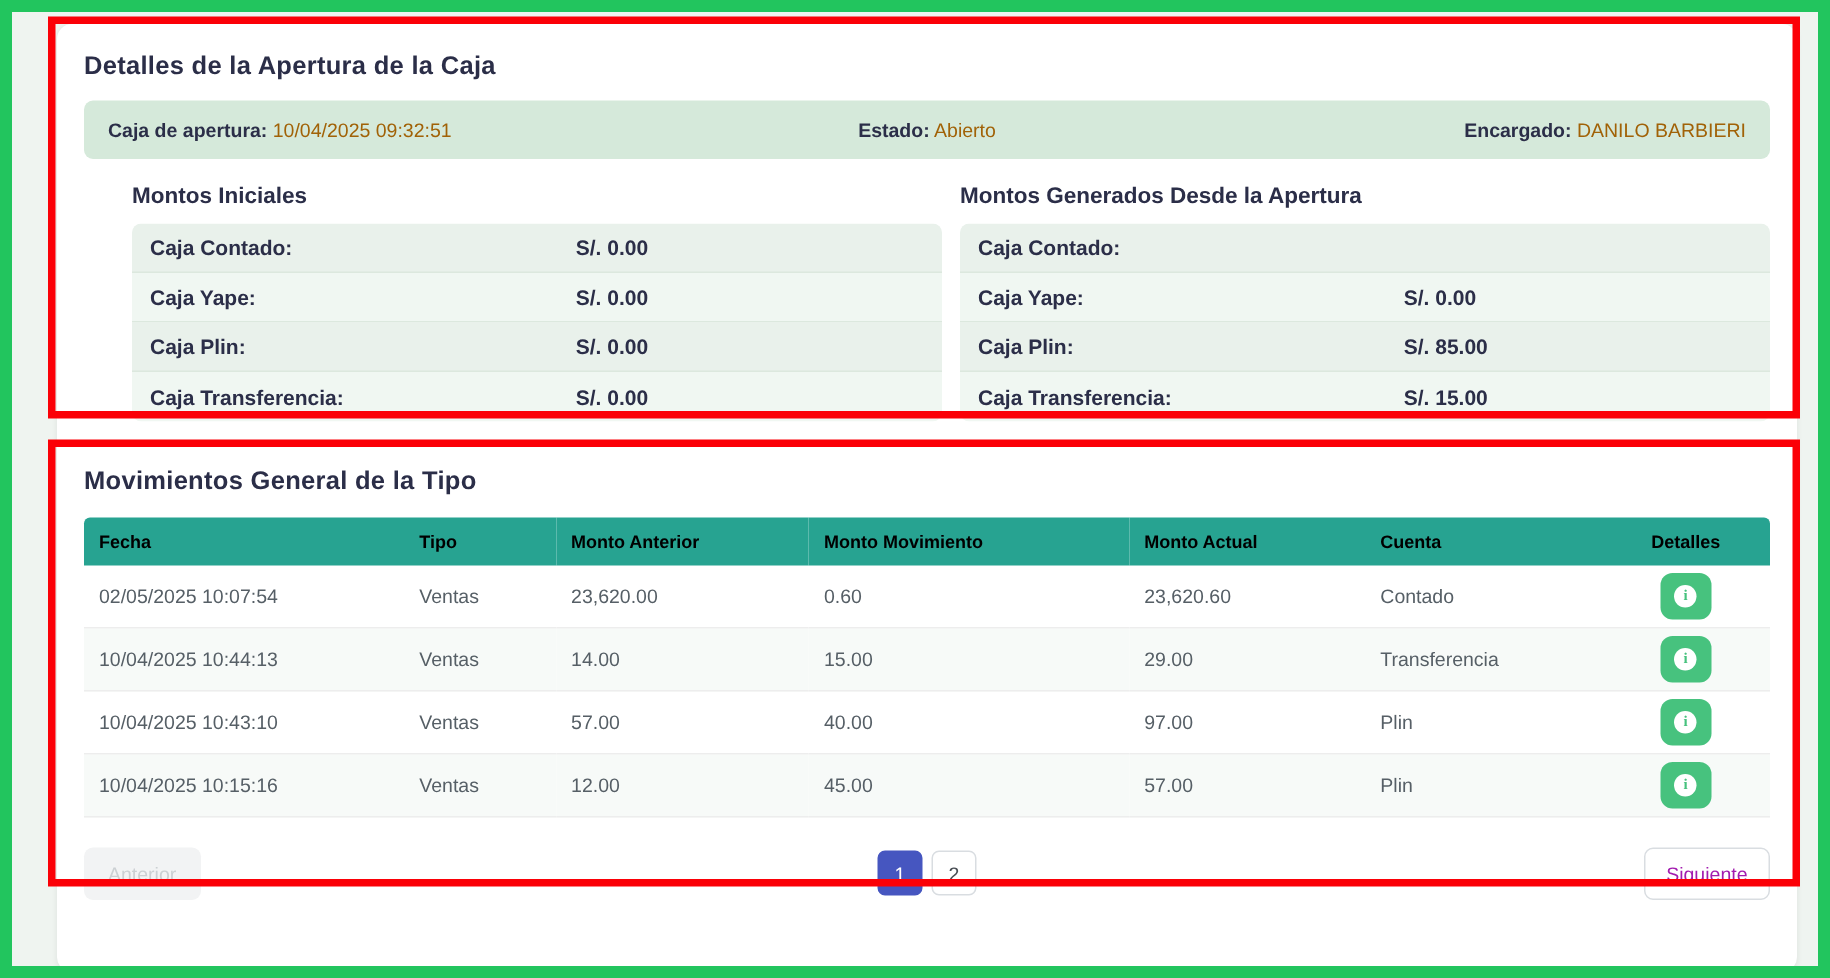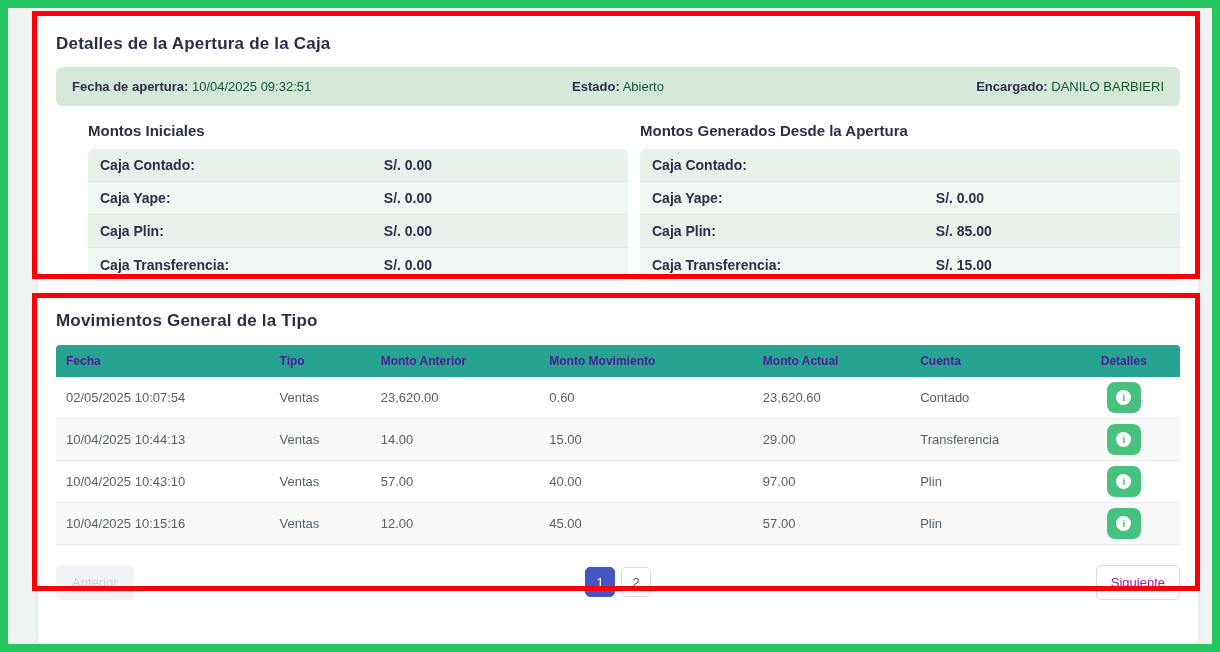--- a/index.html
+++ b/index.html
@@ -30,41 +30,41 @@
   
   .banner {
     margin-top:13px; background:#d5e9da; border-radius:6px;
     padding:12px 16px; display:flex; align-items:center;
     font-size:13px;
   }
   .banner .cell { flex:1; white-space:nowrap; }
   .banner .cell.center { text-align:center; }
   .banner .cell.right { text-align:right; }
   .banner .lbl { font-weight:bold; color:#2b2e48; }
-  .banner .val { color:#14532d; }
+  .banner .val { color:#a16207; }
 
   
   .cols { display:flex; gap:12px; margin-top:16px;padding-left:32px; }
   .col { flex:1; min-width:0; }
   .col-title { color:#2b2e48; font-size:15px; font-weight:bold; margin-bottom:10px; }
   .montos-list { border-radius:6px; overflow:hidden; }
   .monto-row {
     display:flex; align-items:center; padding:8px 12px;
     border-bottom:1px solid #dce8de; background:#f0f7f2; min-height:33px;
   }
   .monto-row:nth-child(odd) { background:#e9f1eb; }
   .monto-row:last-child { border-bottom:none; }
   .monto-label { width:55%; font-weight:bold; color:#2b2e48; font-size:14px; }
   .monto-value { width:45%; font-weight:bold; color:#2b2e48; font-size:14px; text-align:left; }
 
   
   .mov-title { margin-top:30px; }
   table { width:100%; border-collapse:collapse; margin-top:14px; }
   thead th {
-    background:#27a391; color:#4c1d95; font-size:12px; font-weight:bold;
+    background:#27a391; color:#000000; font-size:12px; font-weight:bold;
     text-align:left; padding:9px 10px; white-space:nowrap;
   }
   thead th:first-child { border-radius:4px 0 0 0; }
   thead th:last-child  { border-radius:0 4px 0 0; text-align:center; }
   tbody td {
     font-size:13px; color:#565f66; padding:12px 10px; white-space:nowrap;
     border-bottom:1px solid #ededed;
   }
   tbody tr:nth-child(even) { background:#f7faf8; }
   tbody td.td-detalles { text-align:center; padding:5px 10px; }
@@ -109,21 +109,21 @@
 <body>
 
 <div class="screen">
 
   <div class="card">
 
     <div class="section-title">Detalles de la Apertura de la Caja</div>
 
     <div class="banner">
       <div class="cell">
-        <span class="lbl">Fecha de apertura:</span>
+        <span class="lbl">Caja de apertura:</span>
         <span class="val">10/04/2025 09:32:51</span>
       </div>
       <div class="cell center">
         <span class="lbl">Estado:</span>
         <span class="val">Abierto</span>
       </div>
       <div class="cell right">
         <span class="lbl">Encargado:</span>
         <span class="val">DANILO BARBIERI</span>
       </div>

